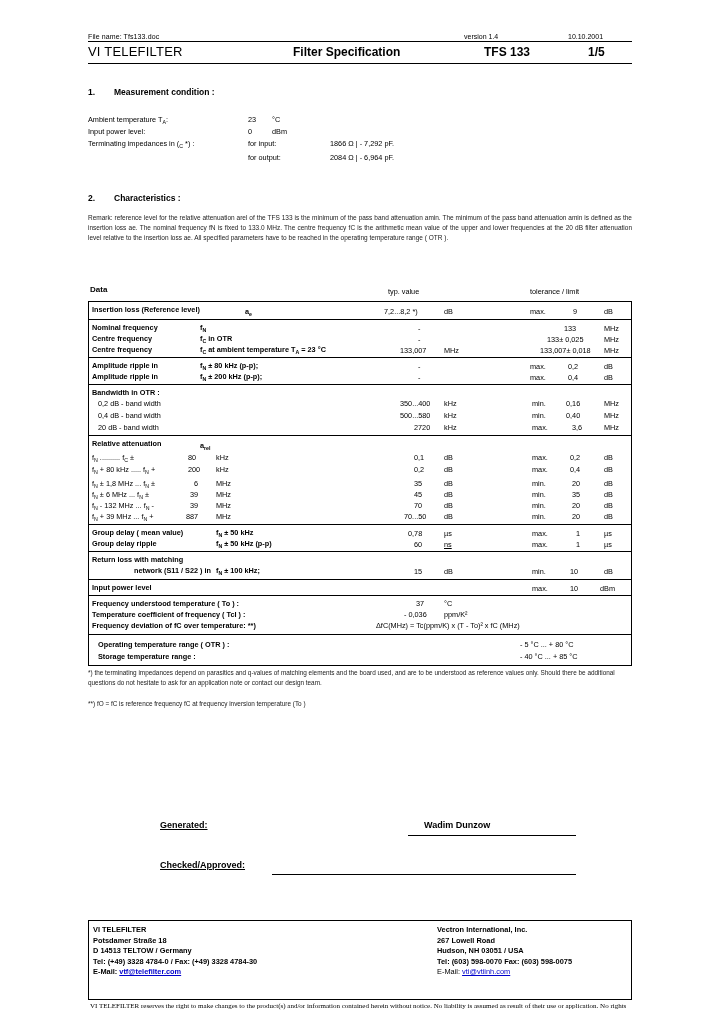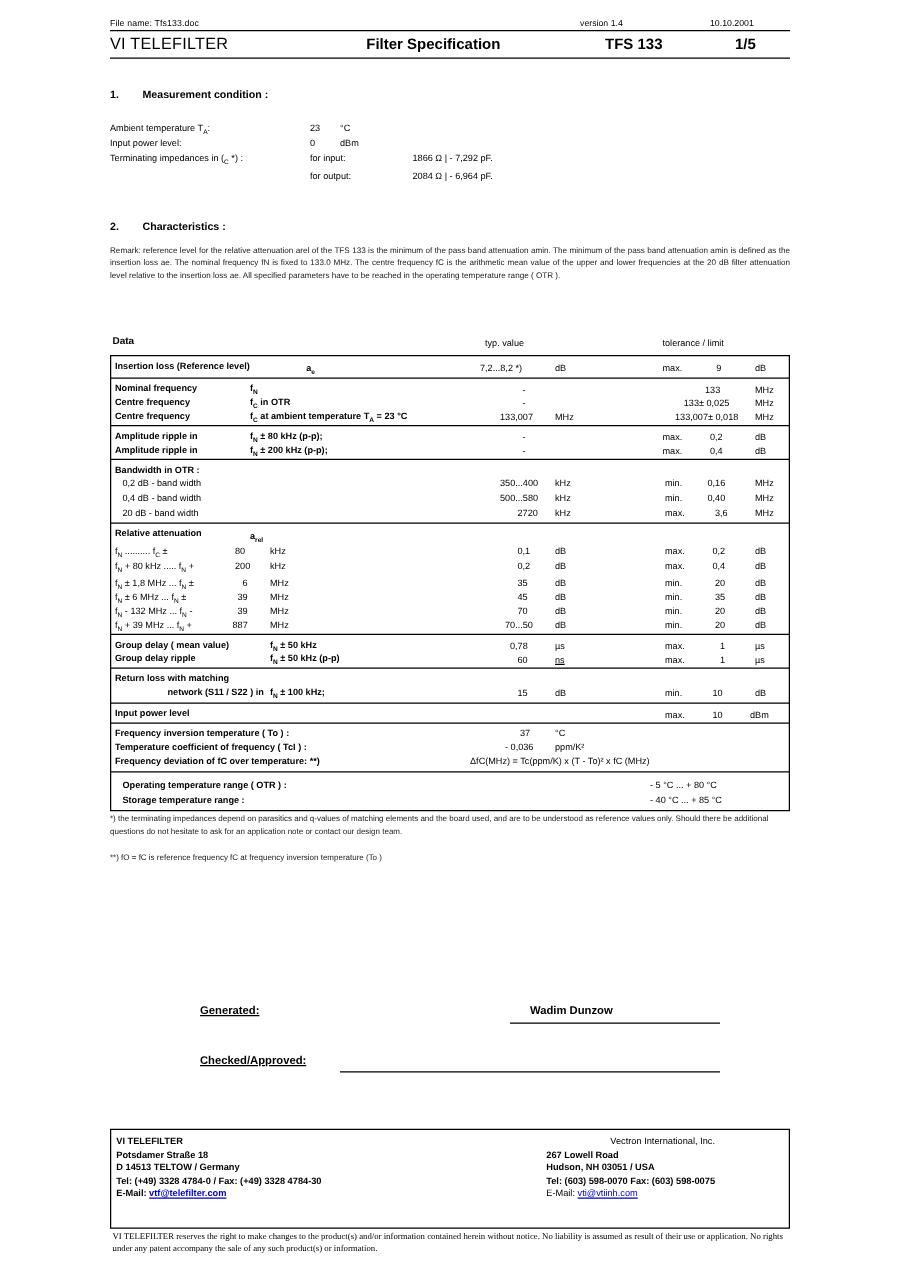--- a/index.html
+++ b/index.html
@@ -10,21 +10,21 @@
   body {
     width: 720px;
     height: 1012px;
     font-family: "Liberation Sans", sans-serif;
     color: #000;
     position: relative;
     overflow: hidden;
   }
   .page {
     position: absolute;
-    left: 0; top: 0;
+    left: 0; top: 17px;
     width: 720px;
     height: 728px;
     box-sizing: border-box;
   }
   .filename {
     position: absolute;
     left: 88px;
     top: 16px;
     font-size: 7px;
     letter-spacing: 0.1px;
@@ -382,21 +382,21 @@
     <div class="t" style="left:570px; top:550px;">10</div>
     <div class="t" style="left:604px; top:550px;">dB</div>
     <div class="line-full" style="top:562px;"></div>
 
     <div class="t tb" style="left:92px; top:566px;">Input power level</div>
     <div class="t" style="left:532px; top:567px;">max.</div>
     <div class="t" style="left:570px; top:567px;">10</div>
     <div class="t" style="left:600px; top:567px;">dBm</div>
     <div class="line-full" style="top:578px;"></div>
 
-    <div class="t tb" style="left:92px; top:582px;">Frequency inversion temperature  ( To ) :</div>
+    <div class="t tb" style="left:92px; top:582px;">Frequency understood temperature  ( To ) :</div>
     <div class="t" style="left:416px; top:582px;">37</div>
     <div class="t" style="left:444px; top:582px;">°C</div>
 
     <div class="t tb" style="left:92px; top:593px;">Temperature coefficient of frequency  ( TcI ) :</div>
     <div class="t" style="left:404px; top:593px;">- 0,036</div>
     <div class="t" style="left:444px; top:593px;">ppm/K²</div>
 
     <div class="t tb" style="left:92px; top:604px;">Frequency deviation of fC over temperature:  **)</div>
     <div class="t" style="left:376px; top:604px;">ΔfC(MHz) = Tc(ppm/K) x (T - To)² x fC (MHz)</div>
     <div class="line-full" style="top:617px;"></div>
@@ -424,21 +424,21 @@
       <div style="font-weight:bold;">VI TELEFILTER</div>
       <div style="font-weight:bold;">Potsdamer Straße 18</div>
       <div style="font-weight:bold;">D 14513 TELTOW / Germany</div>
       <div style="font-weight:bold;">Tel: (+49) 3328 4784-0  /  Fax: (+49) 3328 4784-30</div>
       <div style="font-weight:bold;">
         <span>E-Mail:</span>
         <span class="link">vtf@telefilter.com</span>
       </div>
     </div>
     <div class="foot-col" style="left:348px; top:4px;">
-      <div style="font-weight:normal;text-align:right;">Vectron International, Inc.</div>
+      <div style="font-weight:bold;">Vectron International, Inc.</div>
       <div style="font-weight:bold;">267 Lowell Road</div>
       <div style="font-weight:bold;">Hudson, NH 03051 / USA</div>
       <div style="font-weight:bold;">Tel: (603) 598-0070 Fax: (603) 598-0075</div>
       <div style="font-weight:normal;">
         <span>E-Mail:</span>
         <span class="link">vti@vtiinh.com</span>
       </div>
     </div>
   </div>
 

